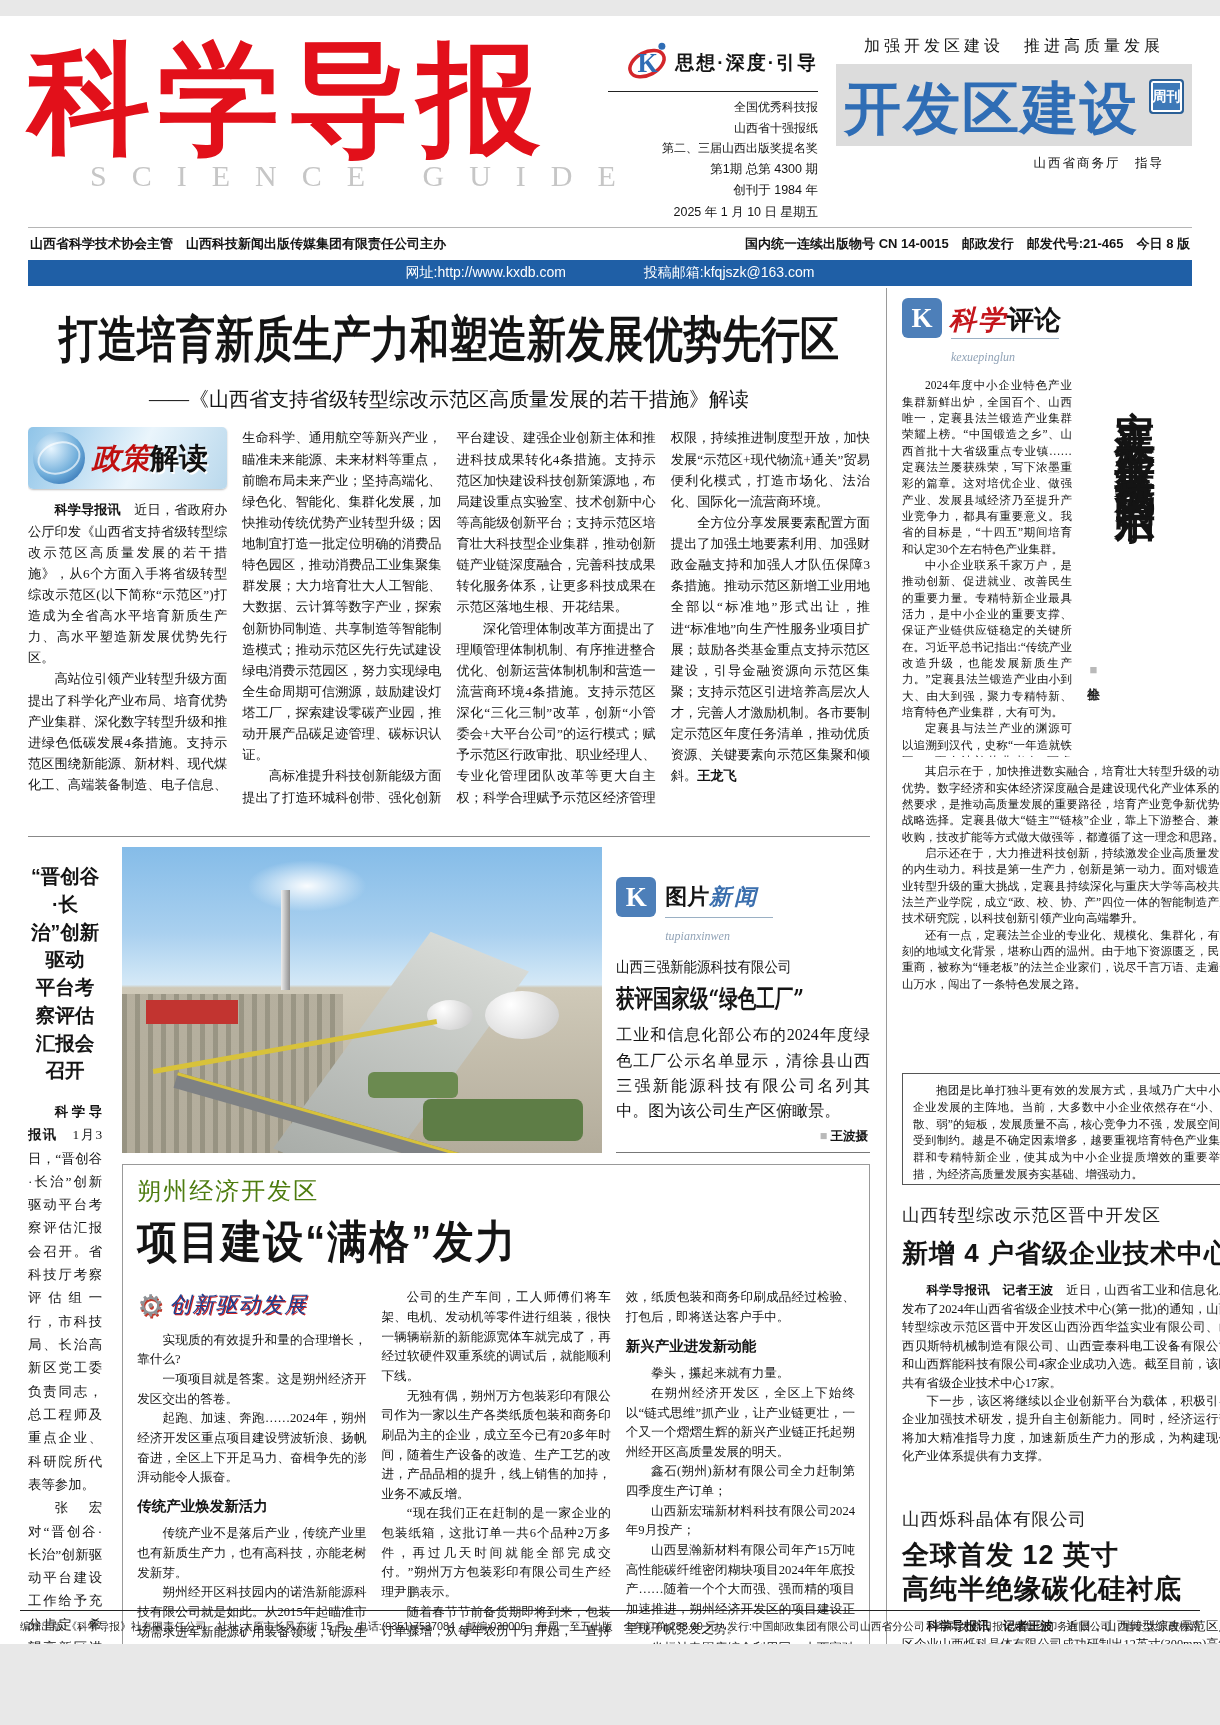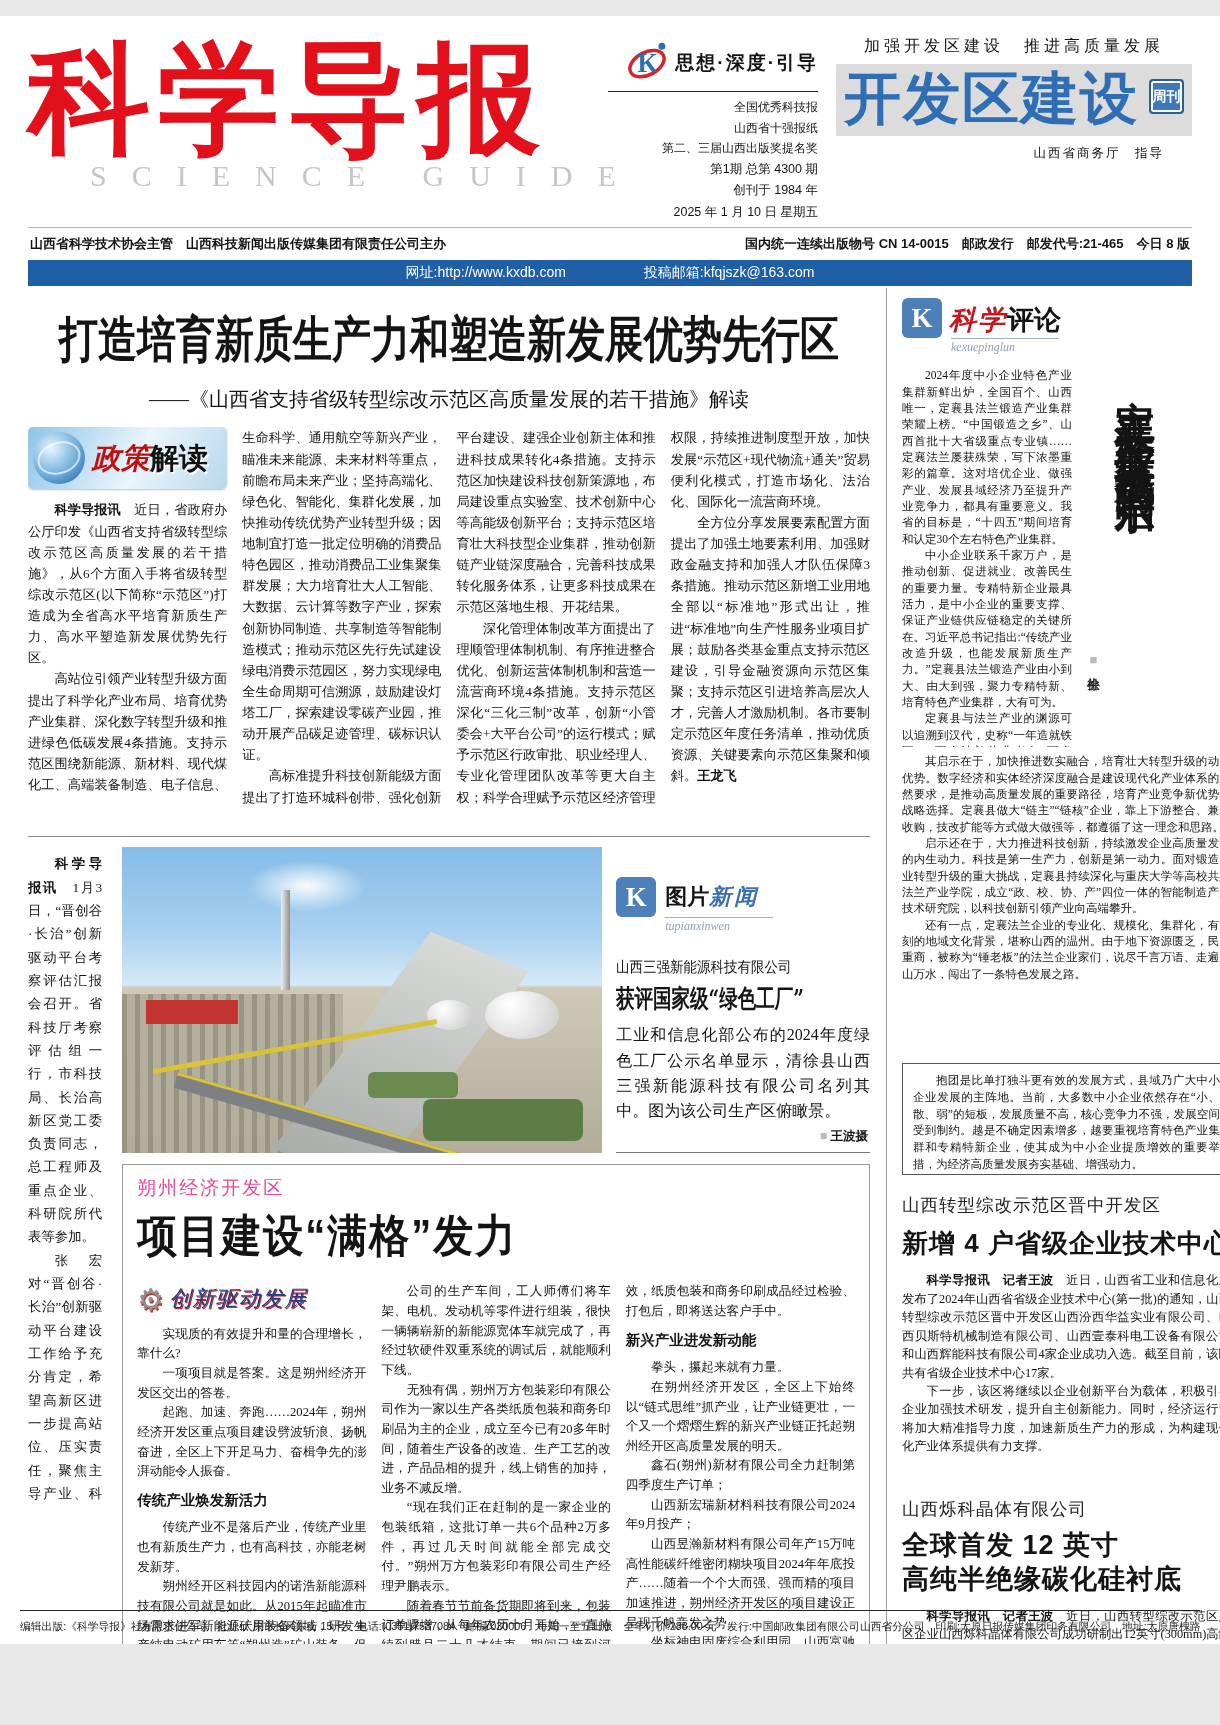--- a/index.html
+++ b/index.html
@@ -16,21 +16,21 @@
 .masthead-en { color:#c6c6c6; font-size:30px; letter-spacing:25px; margin-top:-14px; padding-left:62px; white-space:nowrap; }
 .hdr-mid { width:218px; padding-top:16px; font-family:"Liberation Sans", sans-serif; text-align:right; }
 .mid-slogan-row { display:flex; justify-content:flex-end; align-items:center; gap:7px;
   border-bottom:1.5px solid #222; padding-bottom:5px; }
 .mid-slogan { font-size:19px; font-weight:bold; letter-spacing:2px; }
 .honors div { font-size:12px; line-height:1.72; }
 .issues div { font-size:12.5px; line-height:1.72; }
 .honors { margin-top:5px; }
 .hdr-right { flex:1; padding-left:18px; padding-top:12px; font-family:"Liberation Sans", sans-serif; }
 .right-slogan { font-size:16px; letter-spacing:4px; text-align:center; margin-bottom:7px; white-space:nowrap; }
-.banner { background:#dcdcdc; display:flex; align-items:center; padding:5px 8px 7px; }
+.banner { background:#dcdcdc; display:flex; align-items:flex-start; padding:15px 8px 7px; }
 .banner-title { font-size:57px; font-weight:bold; color:#2f6db5; letter-spacing:2px;
   line-height:1.05; white-space:nowrap; }
 .weekly { width:35px; height:35px; background:#3d79b8; color:#fff; display:flex; align-items:center;
   justify-content:center; font-size:14px; font-weight:bold; margin-left:10px; border-radius:4px;
   border:2px solid #2a5f96; box-shadow:inset 0 0 0 2px #fff; margin-bottom:4px; }
 .guidance { text-align:right; font-size:12.5px; margin-top:9px; padding-right:28px; letter-spacing:2px; }
 .hdr-rule { border-top:1px solid #b5b5b5; margin-top:4px; }
 .org-row { display:flex; justify-content:space-between; font-family:"Liberation Sans", sans-serif;
   font-size:13px; font-weight:bold; padding:7px 2px 7px; }
 .blue-bar { background:#1f5fa6; color:#fff; font-family:"Liberation Sans", sans-serif;
@@ -95,32 +95,32 @@
 .ph-pipe { left:6%; bottom:34%; width:60%; height:5px; background:#d8c23a; transform:rotate(-10deg); }
 
 .photo-side { flex:1; padding-left:14px; display:flex; flex-direction:column; }
 .tp-logo { display:flex; align-items:center; gap:9px; margin-top:30px; }
 .k-square { width:40px; height:40px; background:#4d7fb9; color:#fff; display:flex; align-items:center;
   justify-content:center; font-size:27px; font-weight:bold; border-radius:6px;
   font-family:"Liberation Serif", serif; flex:0 0 auto; }
 .tp-title { font-size:22px; font-weight:bold; white-space:nowrap; }
 .tp-title .blue-cal { color:#3b6fae; font-style:italic; font-family:"DejaVu Serif", serif; letter-spacing:3px; }
 .logo-sub { font-size:12px; color:#90a2b6; font-style:italic; border-top:1px solid #9ab0c4;
-  margin-left:49px; width:108px; padding-top:1px; }
+  margin-left:49px; width:108px; padding-top:11px; }
 .cap-group { margin-top:auto; }
 .cap-company { font-size:15px; white-space:nowrap; transform:scaleX(.9); transform-origin:left; }
 .cap-title { font-size:25px; font-weight:bold; white-space:nowrap; transform:scaleX(.74);
   transform-origin:left; font-family:"DejaVu Serif", serif; margin:5px 0 7px; }
 .cap-text { font-size:16px; line-height:1.58; text-align:justify; }
 .cap-by { text-align:right; font-weight:bold; font-size:12.5px; margin:5px 2px 7px; }
 .sq-mark { color:#b9b9b9; }
 .cap-rule { border-top:1px solid #777; }
 
 .szbox { border:1px solid #999; margin-top:11px; padding:10px 14px 8px; height:490px; }
-.sz-kicker { font-family:"Liberation Sans", sans-serif; font-size:19px; color:#ec4899; letter-spacing:2px; }
+.sz-kicker { font-family:"Liberation Sans", sans-serif; font-size:24px; color:#4d7c0f; letter-spacing:2px; }
 .sz-hl { font-family:"Liberation Sans", sans-serif; font-weight:900; font-size:40px; letter-spacing:2px;
   margin:4px 0 0; transform:scaleY(1.12); transform-origin:left top; white-space:nowrap; }
 .sz-cols { display:flex; gap:15px; height:378px; overflow:hidden; margin-top:22px;
   font-size:12.6px; line-height:1.56; text-align:justify; }
 .sz-col { flex:1; }
 .sz-col p { text-indent:2em; }
 .sz-col p.noindent { text-indent:0; }
 .inno-logo { display:flex; align-items:center; gap:5px; margin-bottom:8px; }
 .gear-icon { font-size:30px; color:#8e9296; line-height:1; text-shadow:1px 2px 0 #c0392b; }
 .inno-text { font-family:"Liberation Sans", sans-serif; font-weight:400; font-size:22px; color:#1d3f8f;
@@ -231,20 +231,24 @@
             <p>深化管理体制改革方面提出了理顺管理体制机制、有序推进整合优化、创新运营体制机制和营造一流营商环境4条措施。支持示范区深化“三化三制”改革，创新“小管委会+大平台公司”的运行模式；赋予示范区行政审批、职业经理人、专业化管理团队改革等更大自主权；科学合理赋予示范区经济管理权限，持续推进制度型开放，加快发展“示范区+现代物流+通关”贸易便利化模式，打造市场化、法治化、国际化一流营商环境。</p>
           </div>
         <p><span>全方位分享发展要素配置方面提出了加强土地要素利用、加强财政金融支持和加强人才队伍保障3条措施。推动示范区新增工业用地全部以“标准地”形式出让，推进“标准地”向生产性服务业项目扩展；鼓励各类基金重点支持示范区建设，引导金融资源向示范区集聚；支持示范区引进培养高层次人才，完善人才激励机制。各市要制定示范区年度任务清单，推动优质资源、关键要素向示范区集聚和倾斜。</span><b class="lead-byline">王龙飞</b></p>
       </div>
 
       <div class="hr-left"></div>
 
       <div class="lower">
 
         <div class="a2col">
+          <h2 class="a2-hl">
+            <span>“晋创谷·长治”创新驱动</span><br>
+            <span>平台考察评估汇报会召开</span>
+          </h2>
           <div class="a2-body">
             <p class="lede"><b>科学导报讯　</b><span>1月3日，“晋创谷·长治”创新驱动平台考察评估汇报会召开。省科技厅考察评估组一行，市科技局、长治高新区党工委负责同志，总工程师及重点企业、科研院所代表等参加。</span></p>
             <div>
                 <p>张宏对“晋创谷·长治”创新驱动平台建设工作给予充分肯定，希望高新区进一步提高站位、压实责任，聚焦主导产业、科技型企业和创新平台建设，加快形成可复制可推广的经验做法，推动创新驱动平台建设取得更大成效。</p>
               </div>
           </div>
 
         </div>
 
         <div class="midstack">

